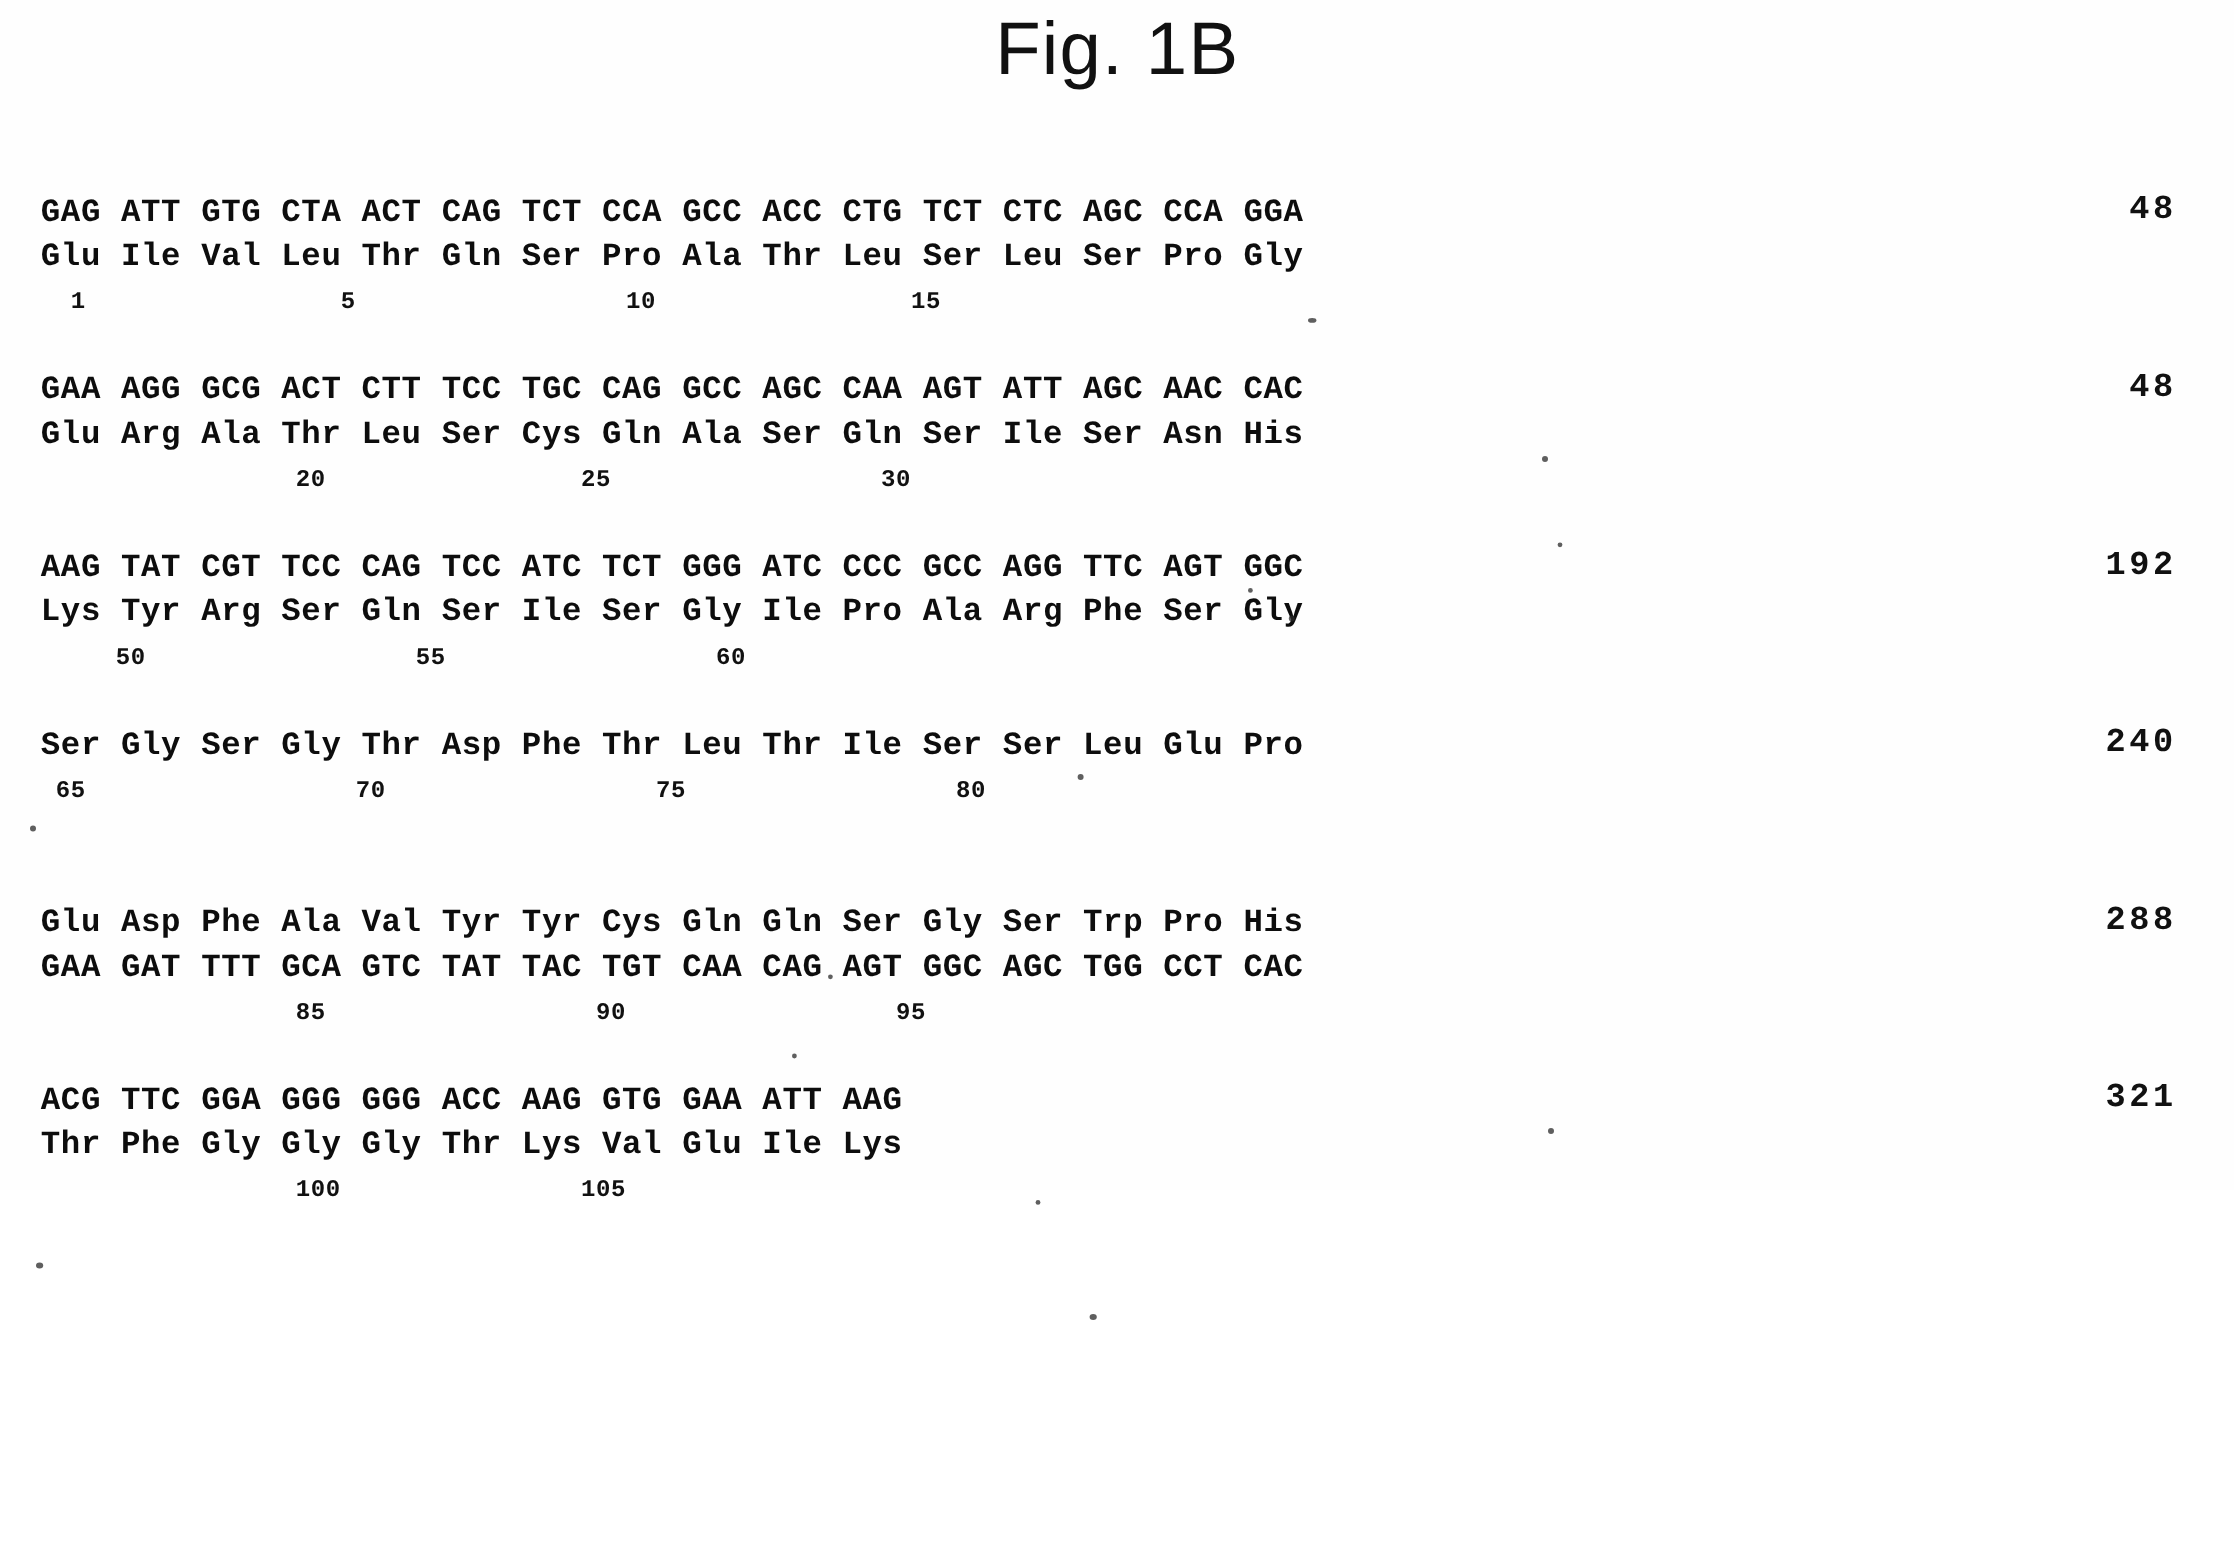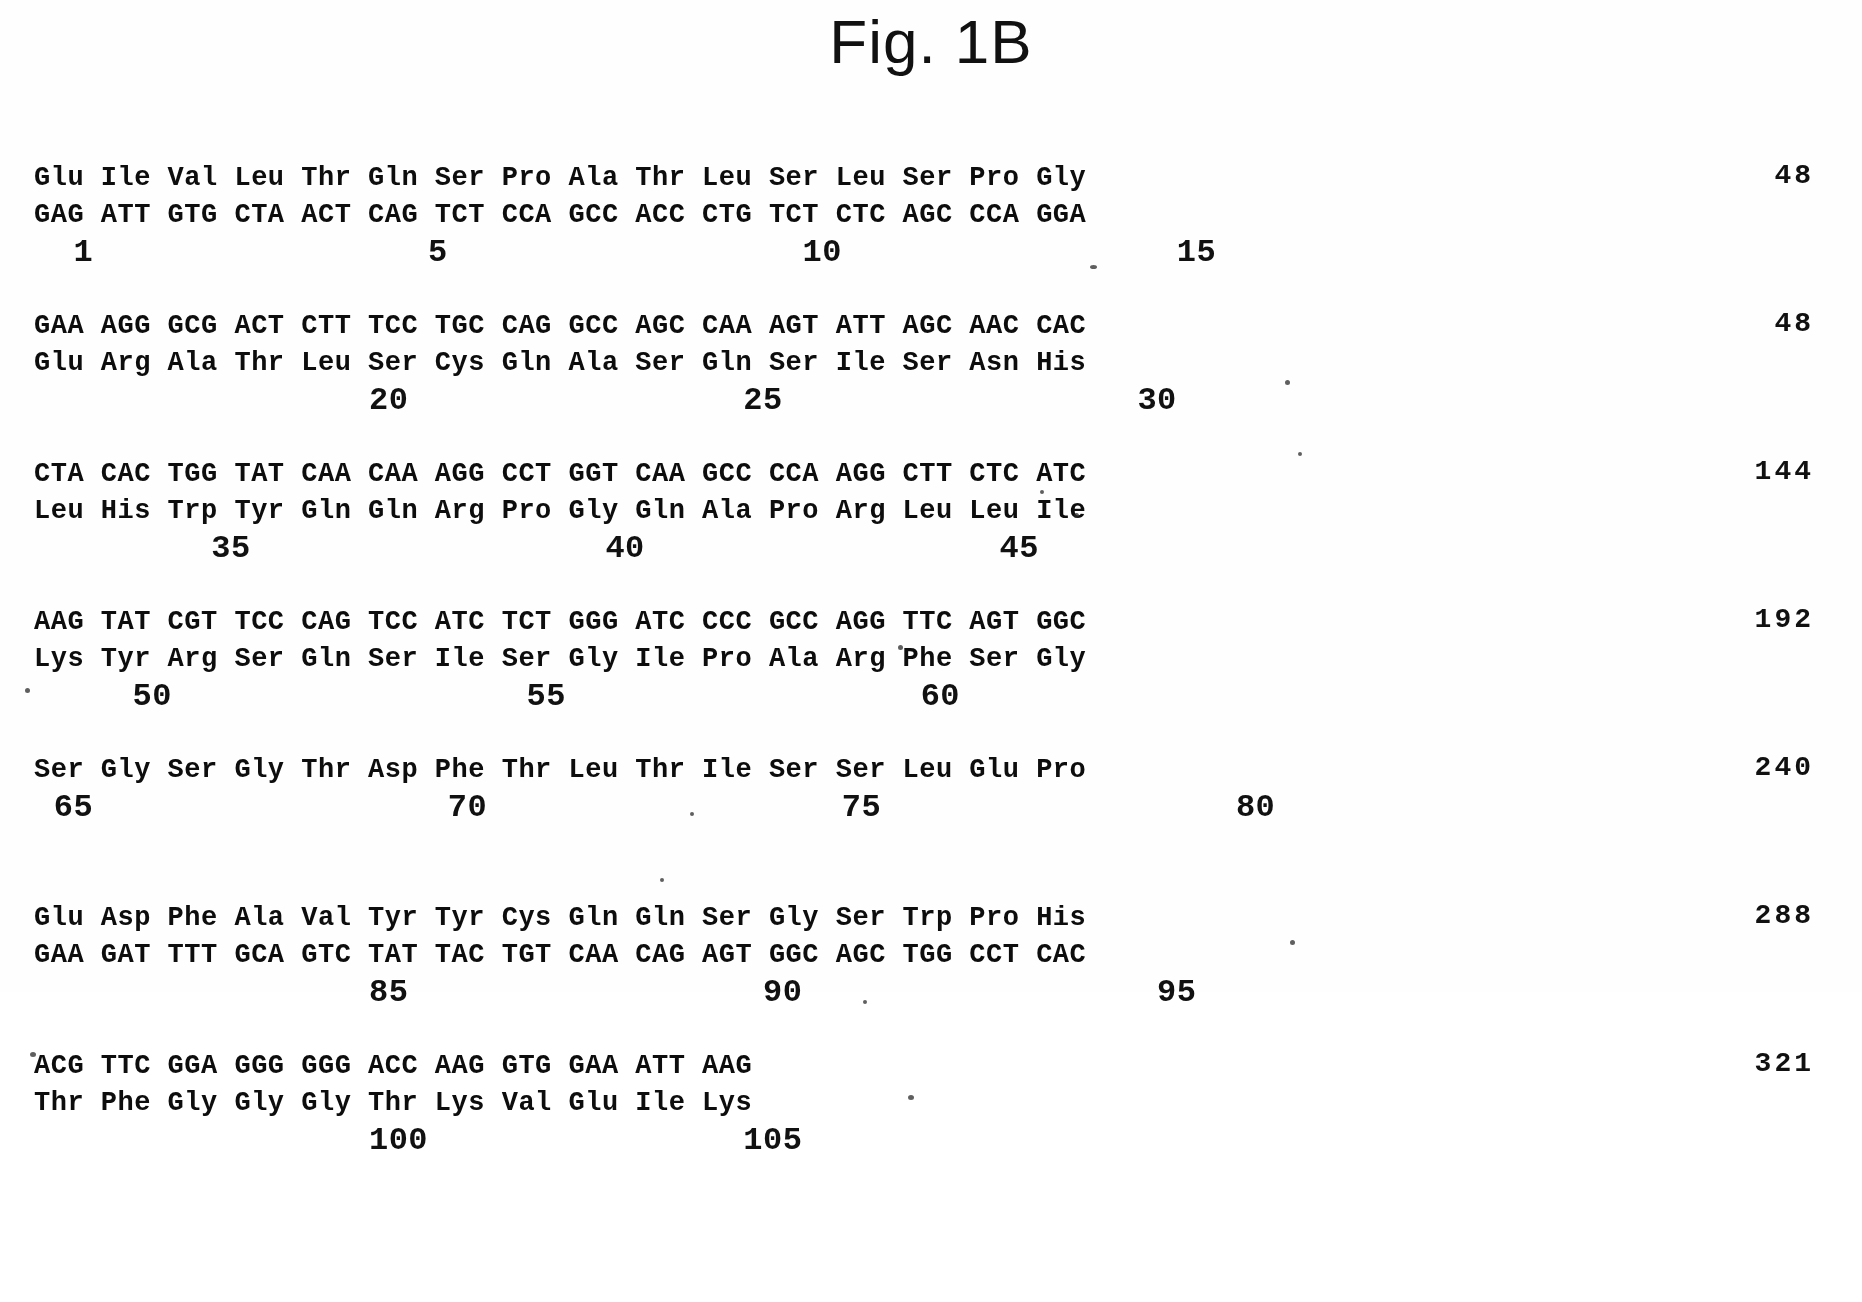--- a/index.html
+++ b/index.html
@@ -56,21 +56,21 @@
     color: #0d0d0d;
   }
   .line-dna {
     margin-left: 4px;
   }
   .line-aa {
     margin-left: 4px;
   }
   .line-num {
     margin-left: 4px;
-    font-size: 32px;
+    font-size: 20px;
     color: #111;
   }
   .end-num {
     position: absolute;
     right: 16px;
     top: 0px;
     font-family: "Liberation Mono", monospace;
     font-size: 28px;
     font-weight: 700;
     letter-spacing: 3px;
@@ -87,39 +87,33 @@
 </head>
 <body>
 
 <div class="page">
 
   <div class="fig-title">Fig. 1B</div>
 
   <div class="seq-area">
 
     <div class="seq-block">
+      <div class="line line-dna">GAG ATT GTG CTA ACT CAG TCT CCA GCC ACC CTG TCT CTC AGC CCA GGA</div>
       <div class="line line-aa">Glu Ile Val Leu Thr Gln Ser Pro Ala Thr Leu Ser Leu Ser Pro Gly</div>
-      <div class="line line-dna">GAG ATT GTG CTA ACT CAG TCT CCA GCC ACC CTG TCT CTC AGC CCA GGA</div>
       <div class="line line-num">  1                 5                  10                 15</div>
       <div class="end-num">48</div>
     </div>
 
     <div class="seq-block">
       <div class="line line-dna">GAA AGG GCG ACT CTT TCC TGC CAG GCC AGC CAA AGT ATT AGC AAC CAC</div>
       <div class="line line-aa">Glu Arg Ala Thr Leu Ser Cys Gln Ala Ser Gln Ser Ile Ser Asn His</div>
       <div class="line line-num">                 20                 25                  30</div>
       <div class="end-num">48</div>
     </div>
 
-    <div class="seq-block">
-      <div class="line line-dna">CTA CAC TGG TAT CAA CAA AGG CCT GGT CAA GCC CCA AGG CTT CTC ATC</div>
-      <div class="line line-aa">Leu His Trp Tyr Gln Gln Arg Pro Gly Gln Ala Pro Arg Leu Leu Ile</div>
-      <div class="line line-num">         35                  40                  45</div>
-      <div class="end-num">144</div>
-    </div>
 
     <div class="seq-block">
       <div class="line line-dna">AAG TAT CGT TCC CAG TCC ATC TCT GGG ATC CCC GCC AGG TTC AGT GGC</div>
       <div class="line line-aa">Lys Tyr Arg Ser Gln Ser Ile Ser Gly Ile Pro Ala Arg Phe Ser Gly</div>
       <div class="line line-num">     50                  55                  60</div>
       <div class="end-num">192</div>
     </div>
 
     <div class="seq-block">
       <div class="line line-aa">Ser Gly Ser Gly Thr Asp Phe Thr Leu Thr Ile Ser Ser Leu Glu Pro</div>

